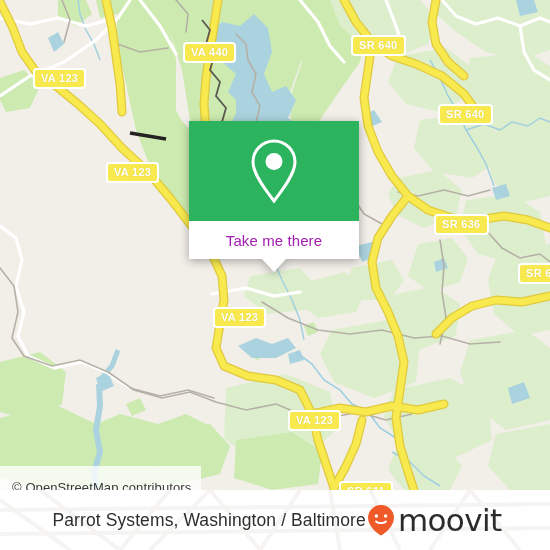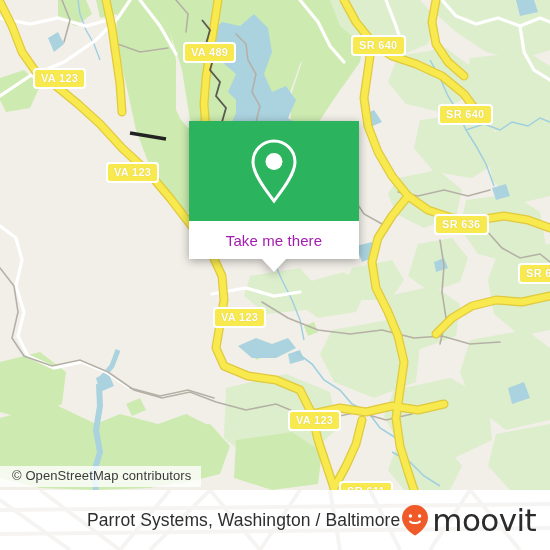--- a/index.html
+++ b/index.html
@@ -65,30 +65,30 @@
     border-left:13px solid transparent;
     border-right:13px solid transparent;
     border-top:14px solid #ffffff;
   }
 
   
   #attribution {
     position:absolute; left:0; top:466px;
     background:rgba(255,255,255,.78);
     font-size:13px; color:#3a3a3a;
-    padding:2px 10px 4px 12px;
+    padding:14px 10px 4px 12px;
     z-index:30;
     letter-spacing:.1px;
   }
 
   
   #bottombar {
     position:absolute; left:0; top:490px; width:550px; height:60px;
     background:#ffffff;
-    display:flex; align-items:center; justify-content:flex-end;
+    display:flex; align-items:center; justify-content:center;
     padding:0 14px 0 18px;
     overflow:hidden;
   }
   #bottombar-watermark {
     position:absolute; left:0; top:0; width:550px; height:60px;
     opacity:.5; pointer-events:none;
   }
   #place-title {
     position:relative;
     font-size:17.5px; color:#2e2e2e; letter-spacing:.1px; white-space:nowrap;
@@ -260,21 +260,21 @@
       </g>
 
       <g fill="none" stroke="#5a5a52" stroke-width="1.8">
         <path d="M202,20 L210,30 L206,44 L214,56 L210,70 L220,82 L216,96
                  L226,108 L222,122 L232,134 L228,148 L238,158"></path>
       </g>
       <path d="M130,133 L166,139" stroke="#222222" stroke-width="3.4" fill="none"></path>
     </svg>
 
     <div class="shield" style="left:33px;  top:68px;">VA 123</div>
-    <div class="shield" style="left:183px; top:42px;">VA 489</div>
+    <div class="shield" style="left:183px; top:42px;">VA 440</div>
     <div class="shield" style="left:351px; top:35px;">SR 640</div>
     <div class="shield" style="left:438px; top:104px;">SR 640</div>
     <div class="shield" style="left:106px; top:162px;">VA 123</div>
     <div class="shield" style="left:386px; top:214px;margin-left:48px;">SR 636</div>
     <div class="shield" style="left:518px; top:263px;">SR 64</div>
     <div class="shield" style="left:213px; top:307px;">VA 123</div>
     <div class="shield" style="left:288px; top:410px;">VA 123</div>
     <div class="shield" style="left:339px; top:481px;">SR 611</div>
 
     <div id="popup">

